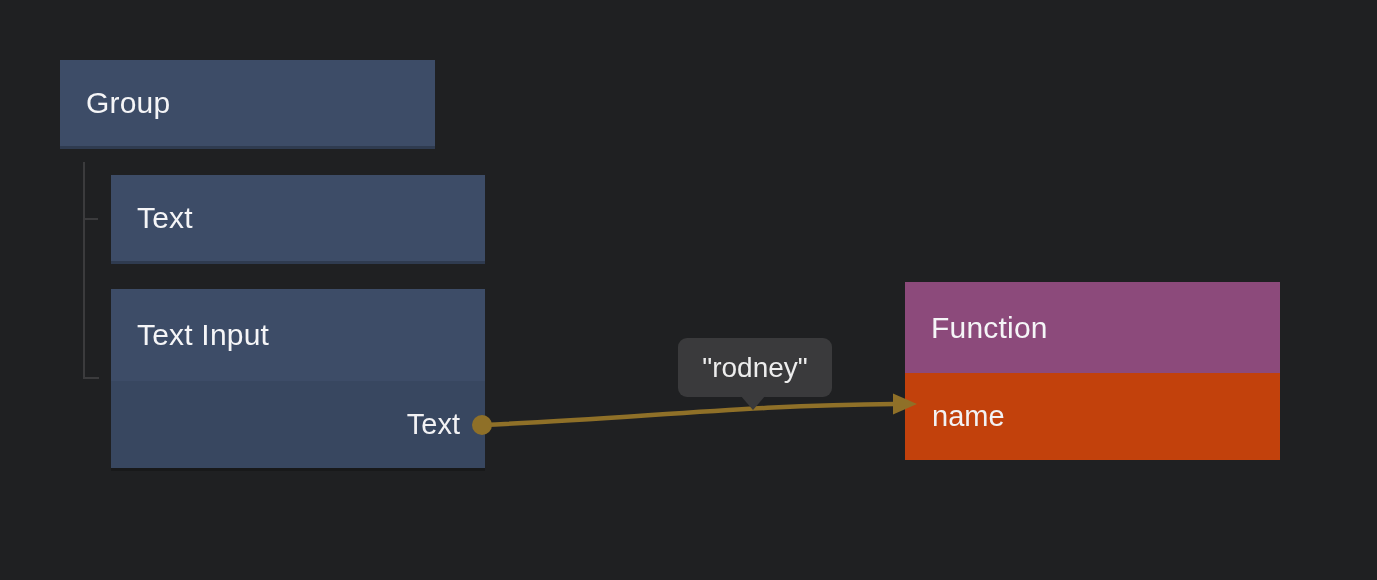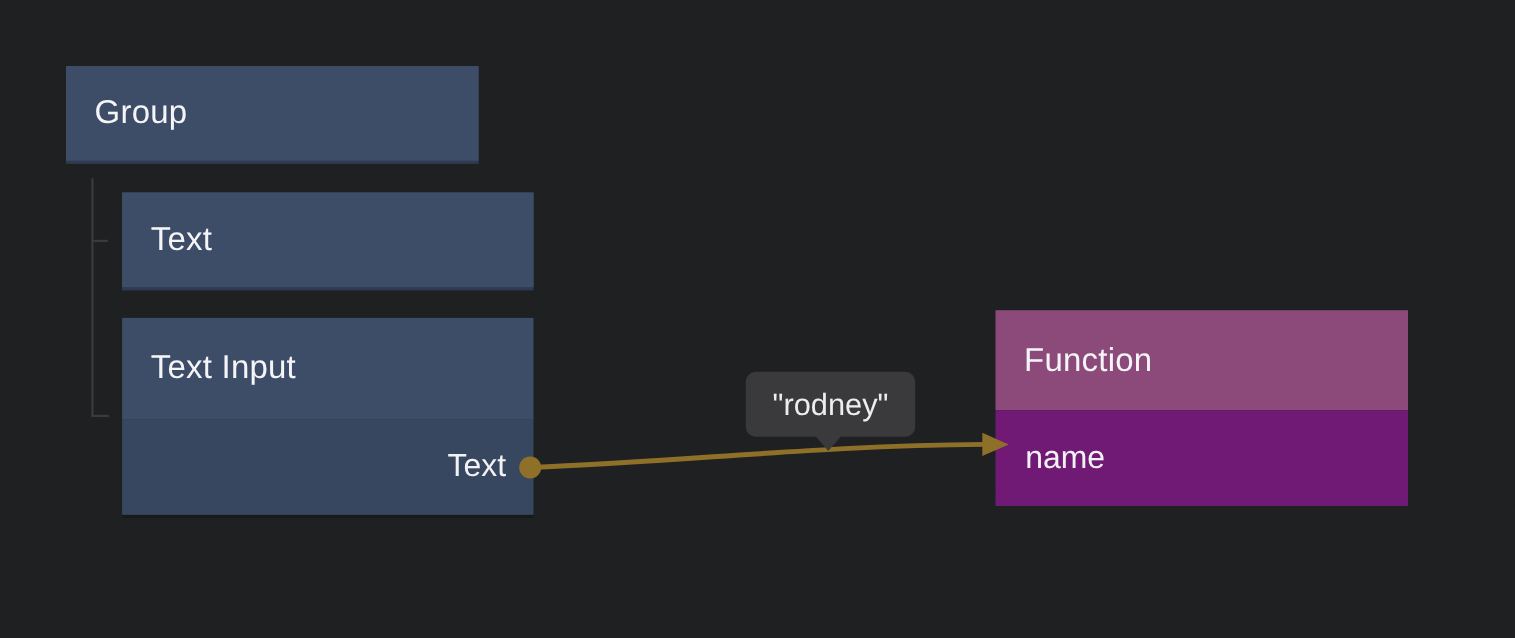--- a/index.html
+++ b/index.html
@@ -21,21 +21,21 @@
     padding-left:26px;
     font-size:30px;
     letter-spacing:0.2px;
     color:#f5f5f7;
   }
   .node-body{position:relative;width:100%;}
   .blue .node-header{background:#3d4c67;}
   .blue .node-body{background:#384760;}
   .blue.header-only{background:#3d4c67;text-align:center;}
   .purple .node-header{background:#8c4a7b;margin-top:13px;}
-  .purple .node-body{background:#701a75;}
+  .purple .node-body{background:#c2410c;}
   .port-row{
     position:absolute;left:0;right:0;top:0;bottom:0;
     display:flex;align-items:center;
     font-size:29px;color:#f2f2f4;
   }
   .port-row.out{justify-content:flex-end;padding-right:25px;}
   .port-row.in{justify-content:flex-start;padding-left:27px;}
   .overlay{
     position:absolute;left:0;top:0;width:1377px;height:580px;
     pointer-events:none;

